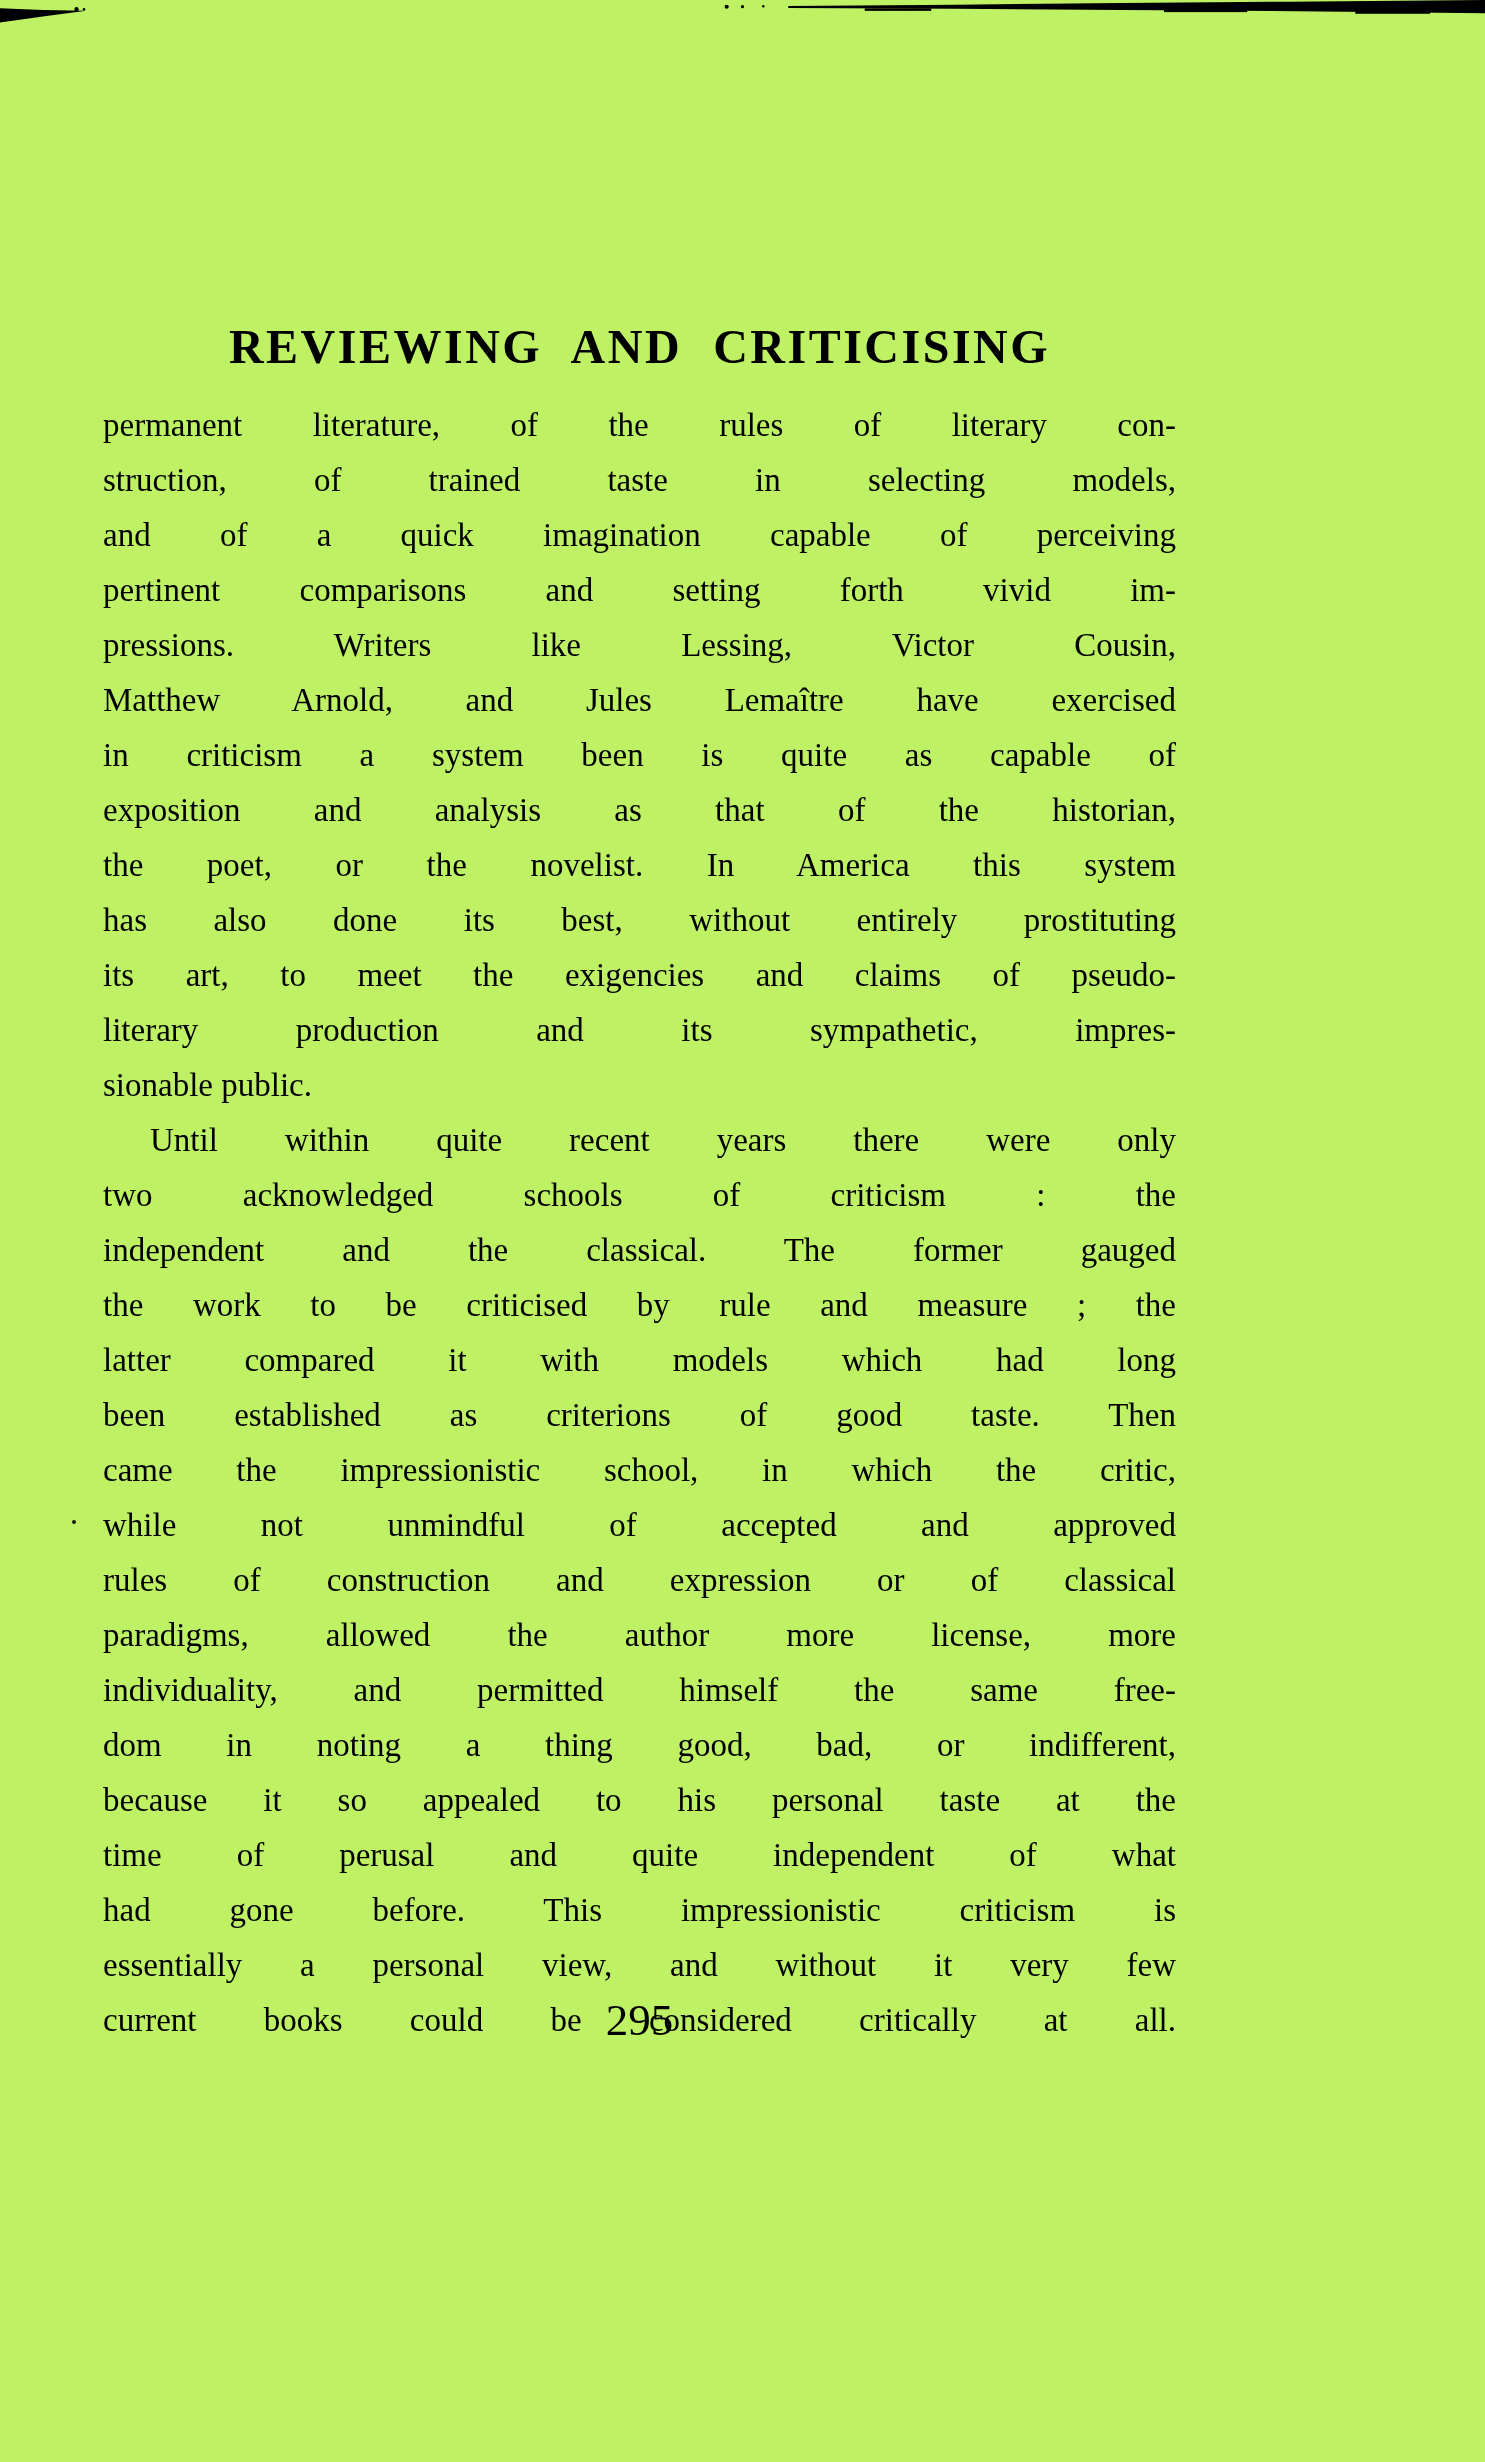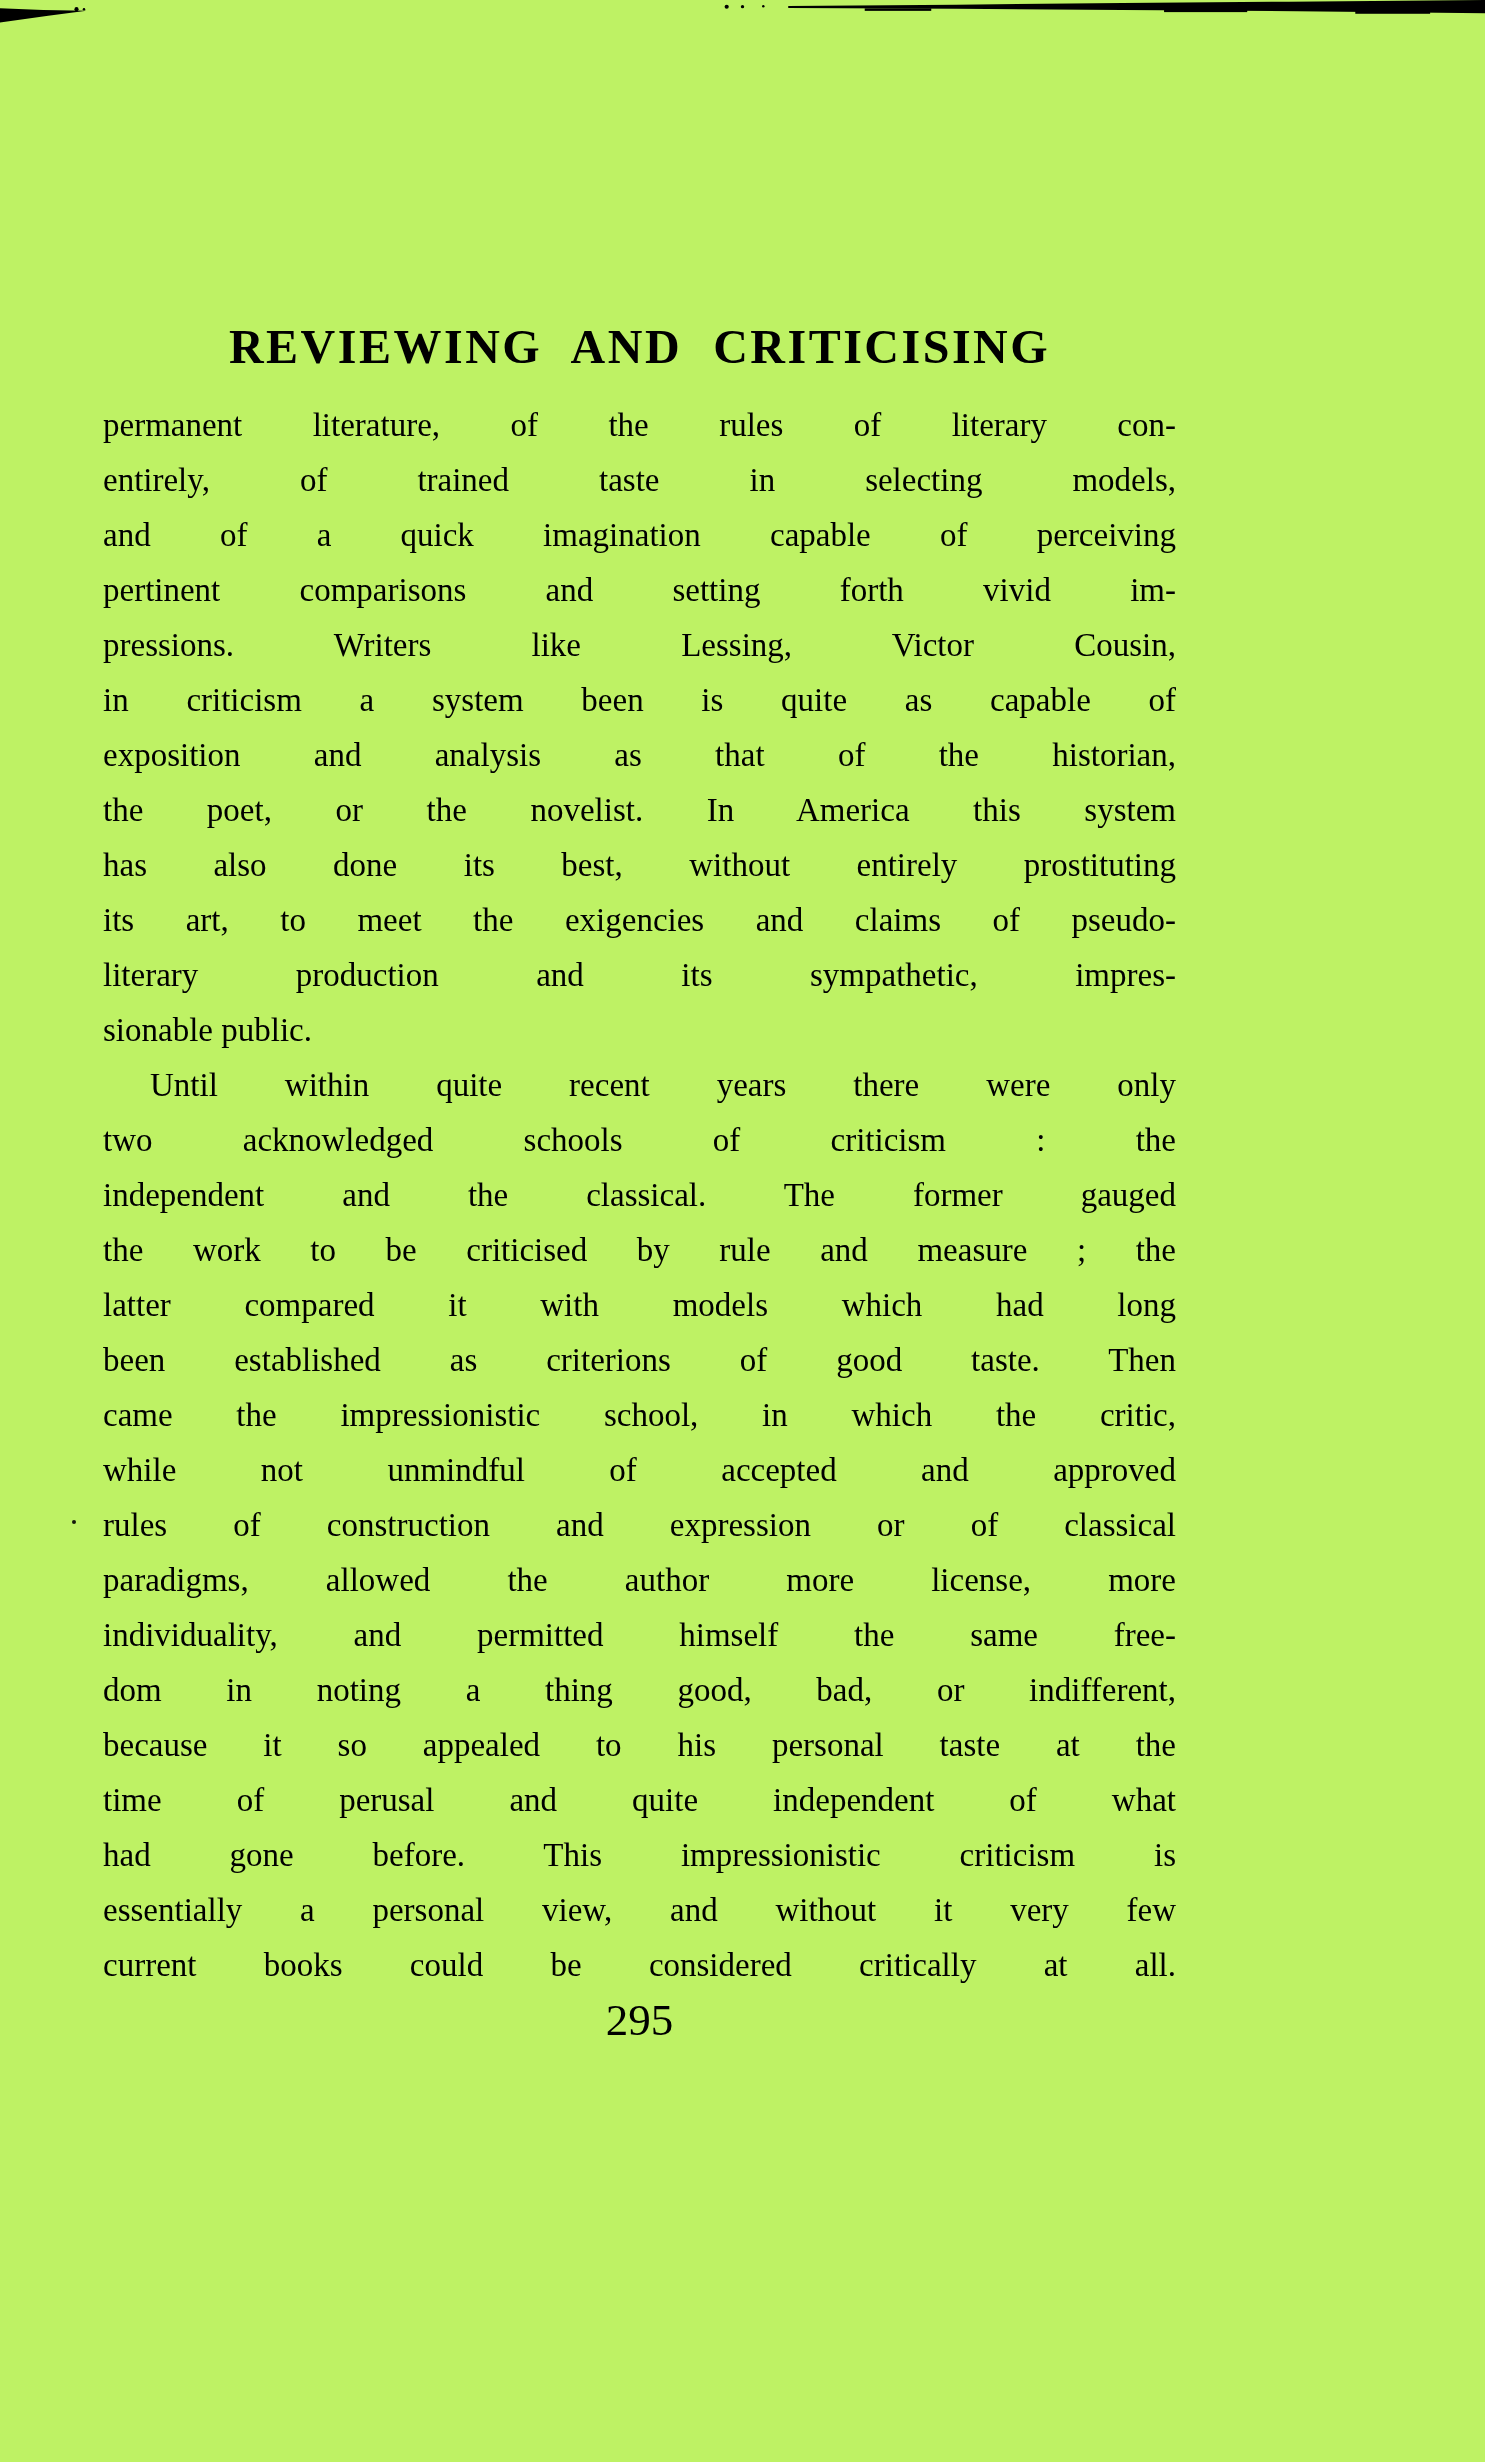--- a/index.html
+++ b/index.html
@@ -71,24 +71,25 @@
   </svg>
 
   <div class="speck"></div>
 
   <div class="content">
 
     <h1 class="title">REVIEWING AND CRITICISING</h1>
 
     <div class="body-text">
         <div class="line">permanent literature, of the rules of literary con-</div>
-        <div class="line">entirely, of trained taste in selecting models,</div>
+        <div class="line">struction, of trained taste in selecting models,</div>
         <div class="line">and of a quick imagination capable of perceiving</div>
         <div class="line">pertinent comparisons and setting forth vivid im-</div>
         <div class="line">pressions. Writers like Lessing, Victor Cousin,</div>
+        <div class="line">Matthew Arnold, and Jules Lemaître have exercised</div>
         <div class="line">in criticism a system been is quite as capable of</div>
         <div class="line">exposition and analysis as that of the historian,</div>
         <div class="line">the poet, or the novelist. In America this system</div>
         <div class="line">has also done its best, without entirely prostituting</div>
         <div class="line">its art, to meet the exigencies and claims of pseudo-</div>
         <div class="line">literary production and its sympathetic, impres-</div>
         <div class="line flush">sionable public.</div>
         <div class="line indent">Until within quite recent years there were only</div>
         <div class="line">two acknowledged schools of criticism : the</div>
         <div class="line">independent and the classical. The former gauged</div>

